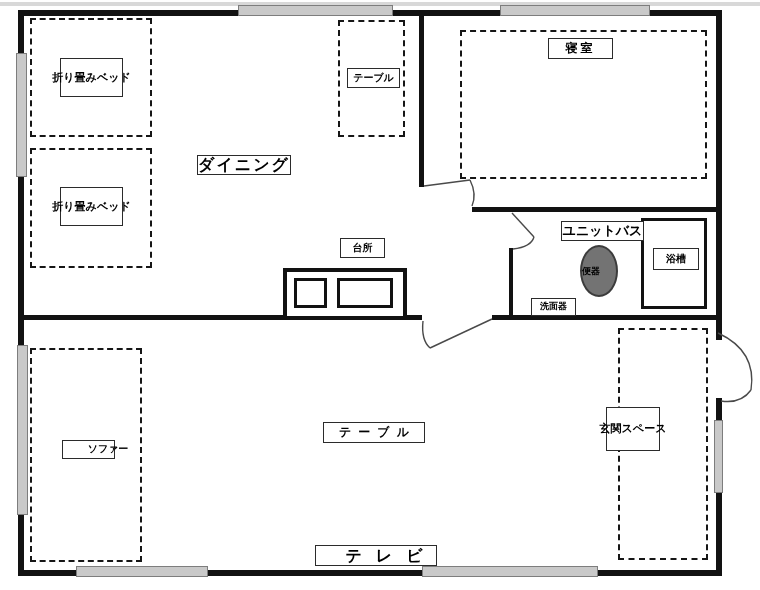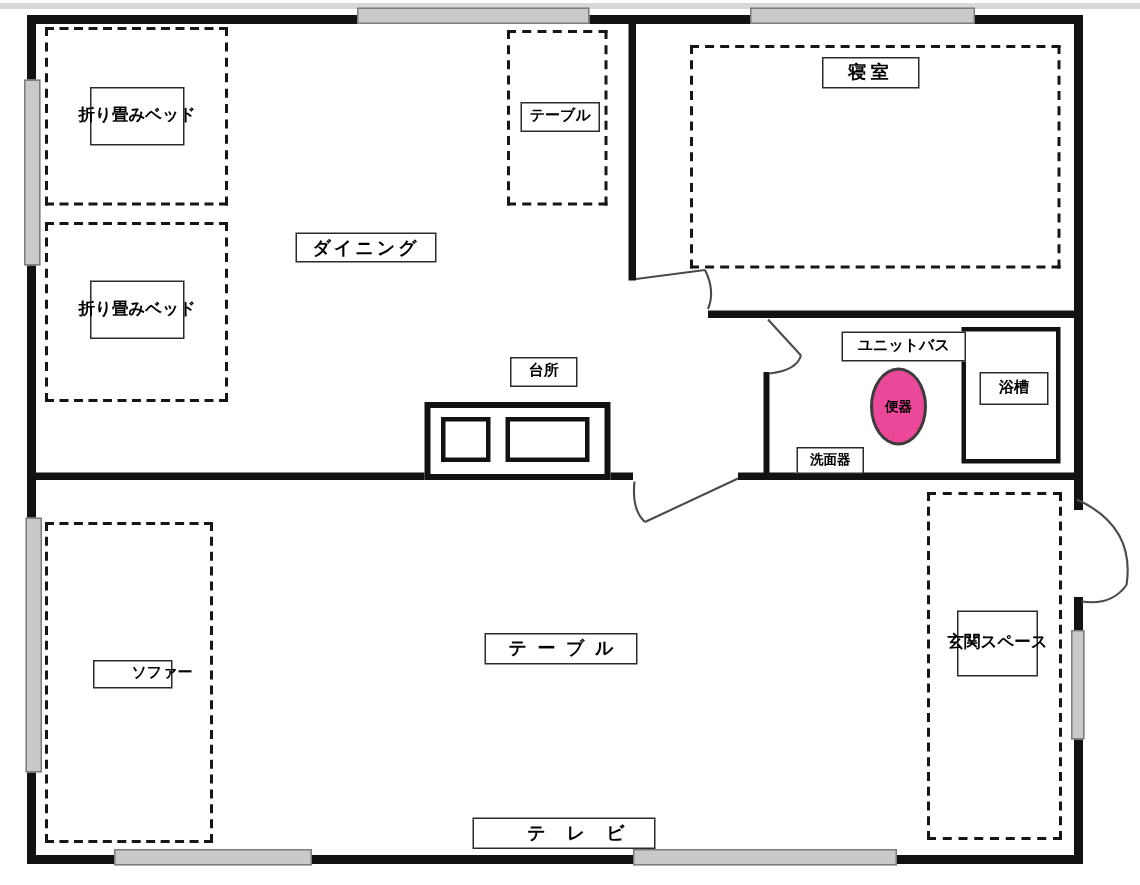--- a/index.html
+++ b/index.html
@@ -16,22 +16,22 @@
   .lbl{
     background:#ffffff;border:1px solid #2b2b2b;color:#000000;
     display:flex;align-items:center;justify-content:center;text-align:center;
     font-weight:bold;font-size:11px;line-height:1.25;white-space:nowrap;
   }
   .lbl.two{}
   .tub{border:3px solid #121212;background:#fff;}
   .counter{border:4px solid #121212;background:#fff;}
   .counter-inner{border:3px solid #121212;background:#fff;}
   .toilet{
-    border:2px solid #3c3c3c;border-radius:50%;background:#ec4899;
-    display:flex;align-items:center;justify-content:center;
+    border:2px solid #3c3c3c;border-radius:50%;background:#737373;
+    display:flex;align-items:center;
     font-size:9px;font-weight:bold;color:#000;
   }
   svg.doors{position:absolute;left:0;top:0;pointer-events:none;}
   svg.doors path{stroke:#4a4a4a;stroke-width:1.4;fill:none;}
 </style>
 </head>
 <body>
 
 <div class="plan">
 
@@ -89,37 +89,37 @@
     <span>折り畳み</span>
     <span>ベッド</span>
   </div>
   <div class="abs lbl two" style="left:60px;top:187px;width:63px;height:39px;">
     <span>折り畳み</span>
     <span>ベッド</span>
   </div>
 
   <div class="abs lbl" style="left:347px;top:68px;width:53px;height:20px;font-size:10px;">テーブル</div>
 
-  <div class="abs lbl" style="left:197px;top:155px;width:94px;height:20px;font-size:12px;letter-spacing:2px;">ダイニング</div>
+  <div class="abs lbl" style="left:197px;top:155px;width:94px;height:20px;font-size:16px;letter-spacing:2px;">ダイニング</div>
 
   <div class="abs lbl" style="left:548px;top:38px;width:65px;height:21px;font-size:12px;letter-spacing:3px;">寝室</div>
 
 
-  <div class="abs lbl" style="left:561px;top:221px;width:83px;height:20px;font-size:10px;">ユニットバス</div>
+  <div class="abs lbl" style="left:561px;top:221px;width:83px;height:20px;font-size:13px;">ユニットバス</div>
 
   <div class="abs lbl" style="left:653px;top:248px;width:46px;height:22px;font-size:10px;">浴槽</div>
 
   <div class="abs lbl" style="left:531px;top:298px;width:45px;height:18px;font-size:9px;">洗面器</div>
 
   <div class="abs lbl" style="left:340px;top:238px;width:45px;height:20px;font-size:10px;text-align:center;">台所</div>
 
   <div class="abs lbl" style="left:323px;top:422px;width:102px;height:21px;font-size:12px;letter-spacing:7px;padding-left:7px;">テーブル</div>
 
   <div class="abs lbl" style="left:62px;top:440px;width:53px;height:19px;font-size:10px;padding-left:39px;">ソファー</div>
 
-  <div class="abs lbl" style="left:315px;top:545px;width:122px;height:21px;font-size:12px;letter-spacing:14px;padding-left:30px;">テレビ</div>
+  <div class="abs lbl" style="left:315px;top:545px;width:122px;height:21px;font-size:16px;letter-spacing:14px;padding-left:30px;">テレビ</div>
 
-  <div class="abs lbl two" style="left:638px;top:407px;width:54px;height:44px;font-size:11px;">
+  <div class="abs lbl two" style="left:606px;top:407px;width:54px;height:44px;font-size:11px;">
     <span>玄関</span>
     <span>スペース</span>
   </div>
 
 </div>
 
 </body></html>

